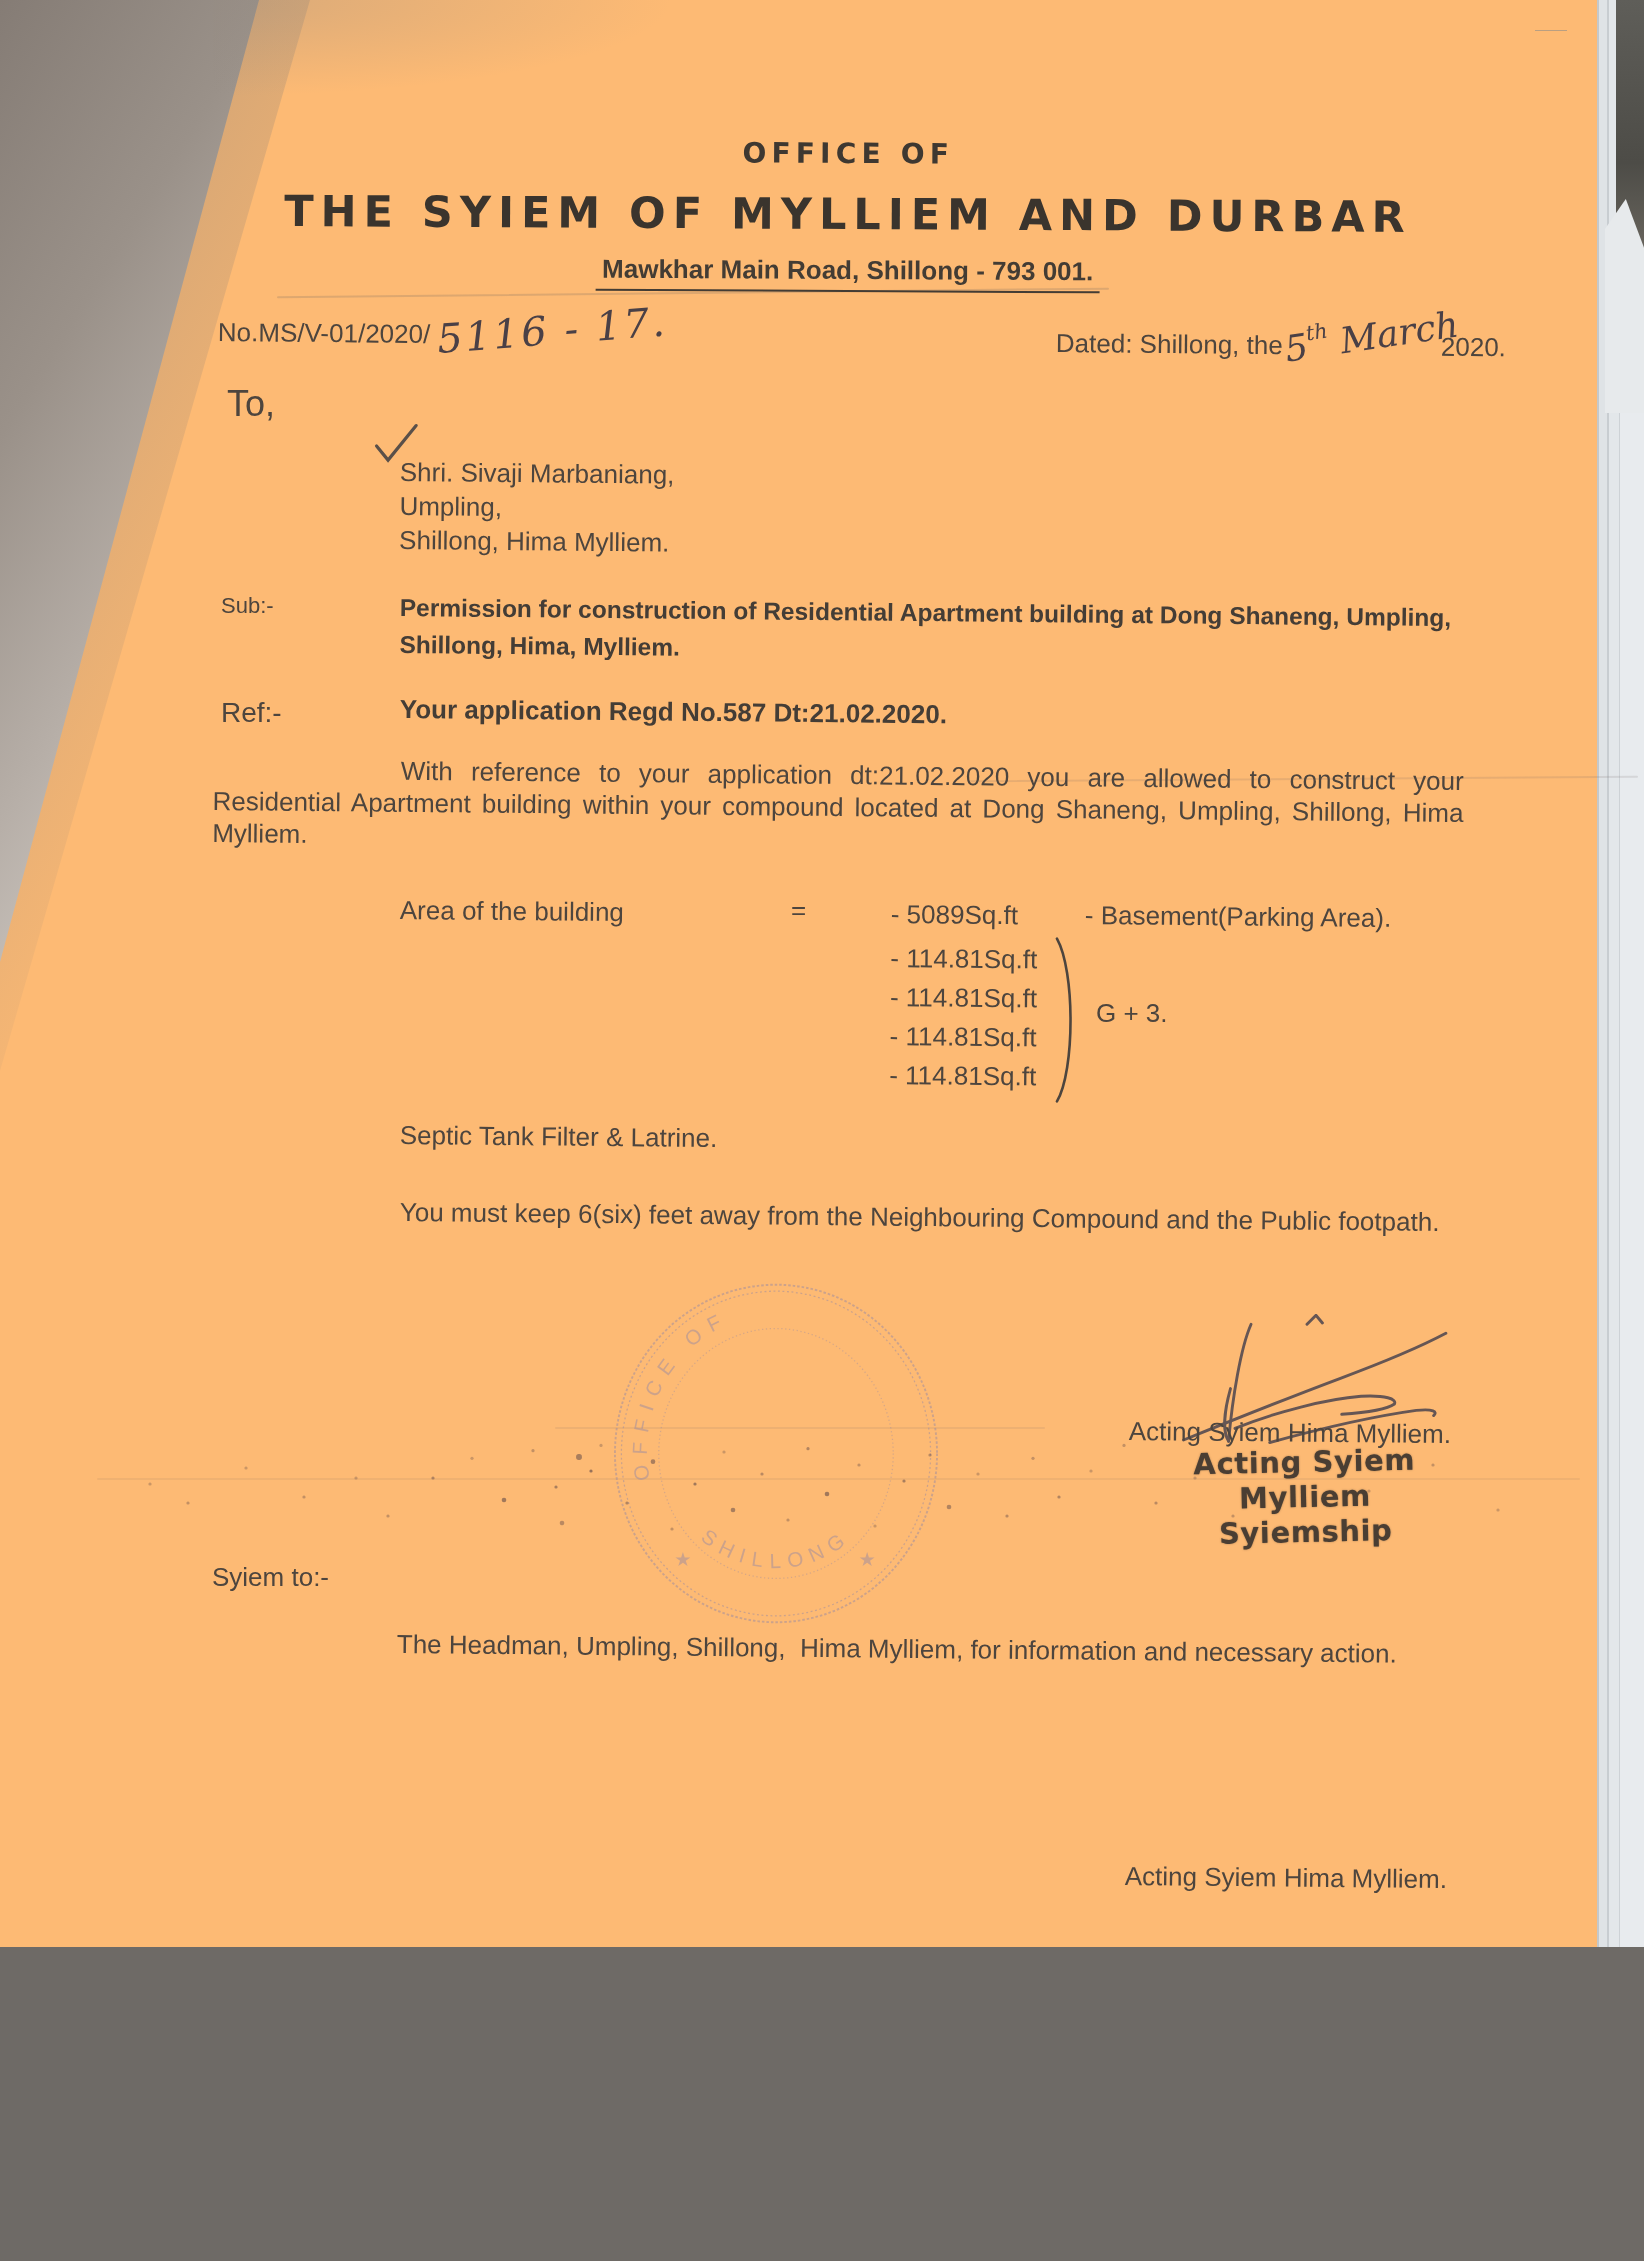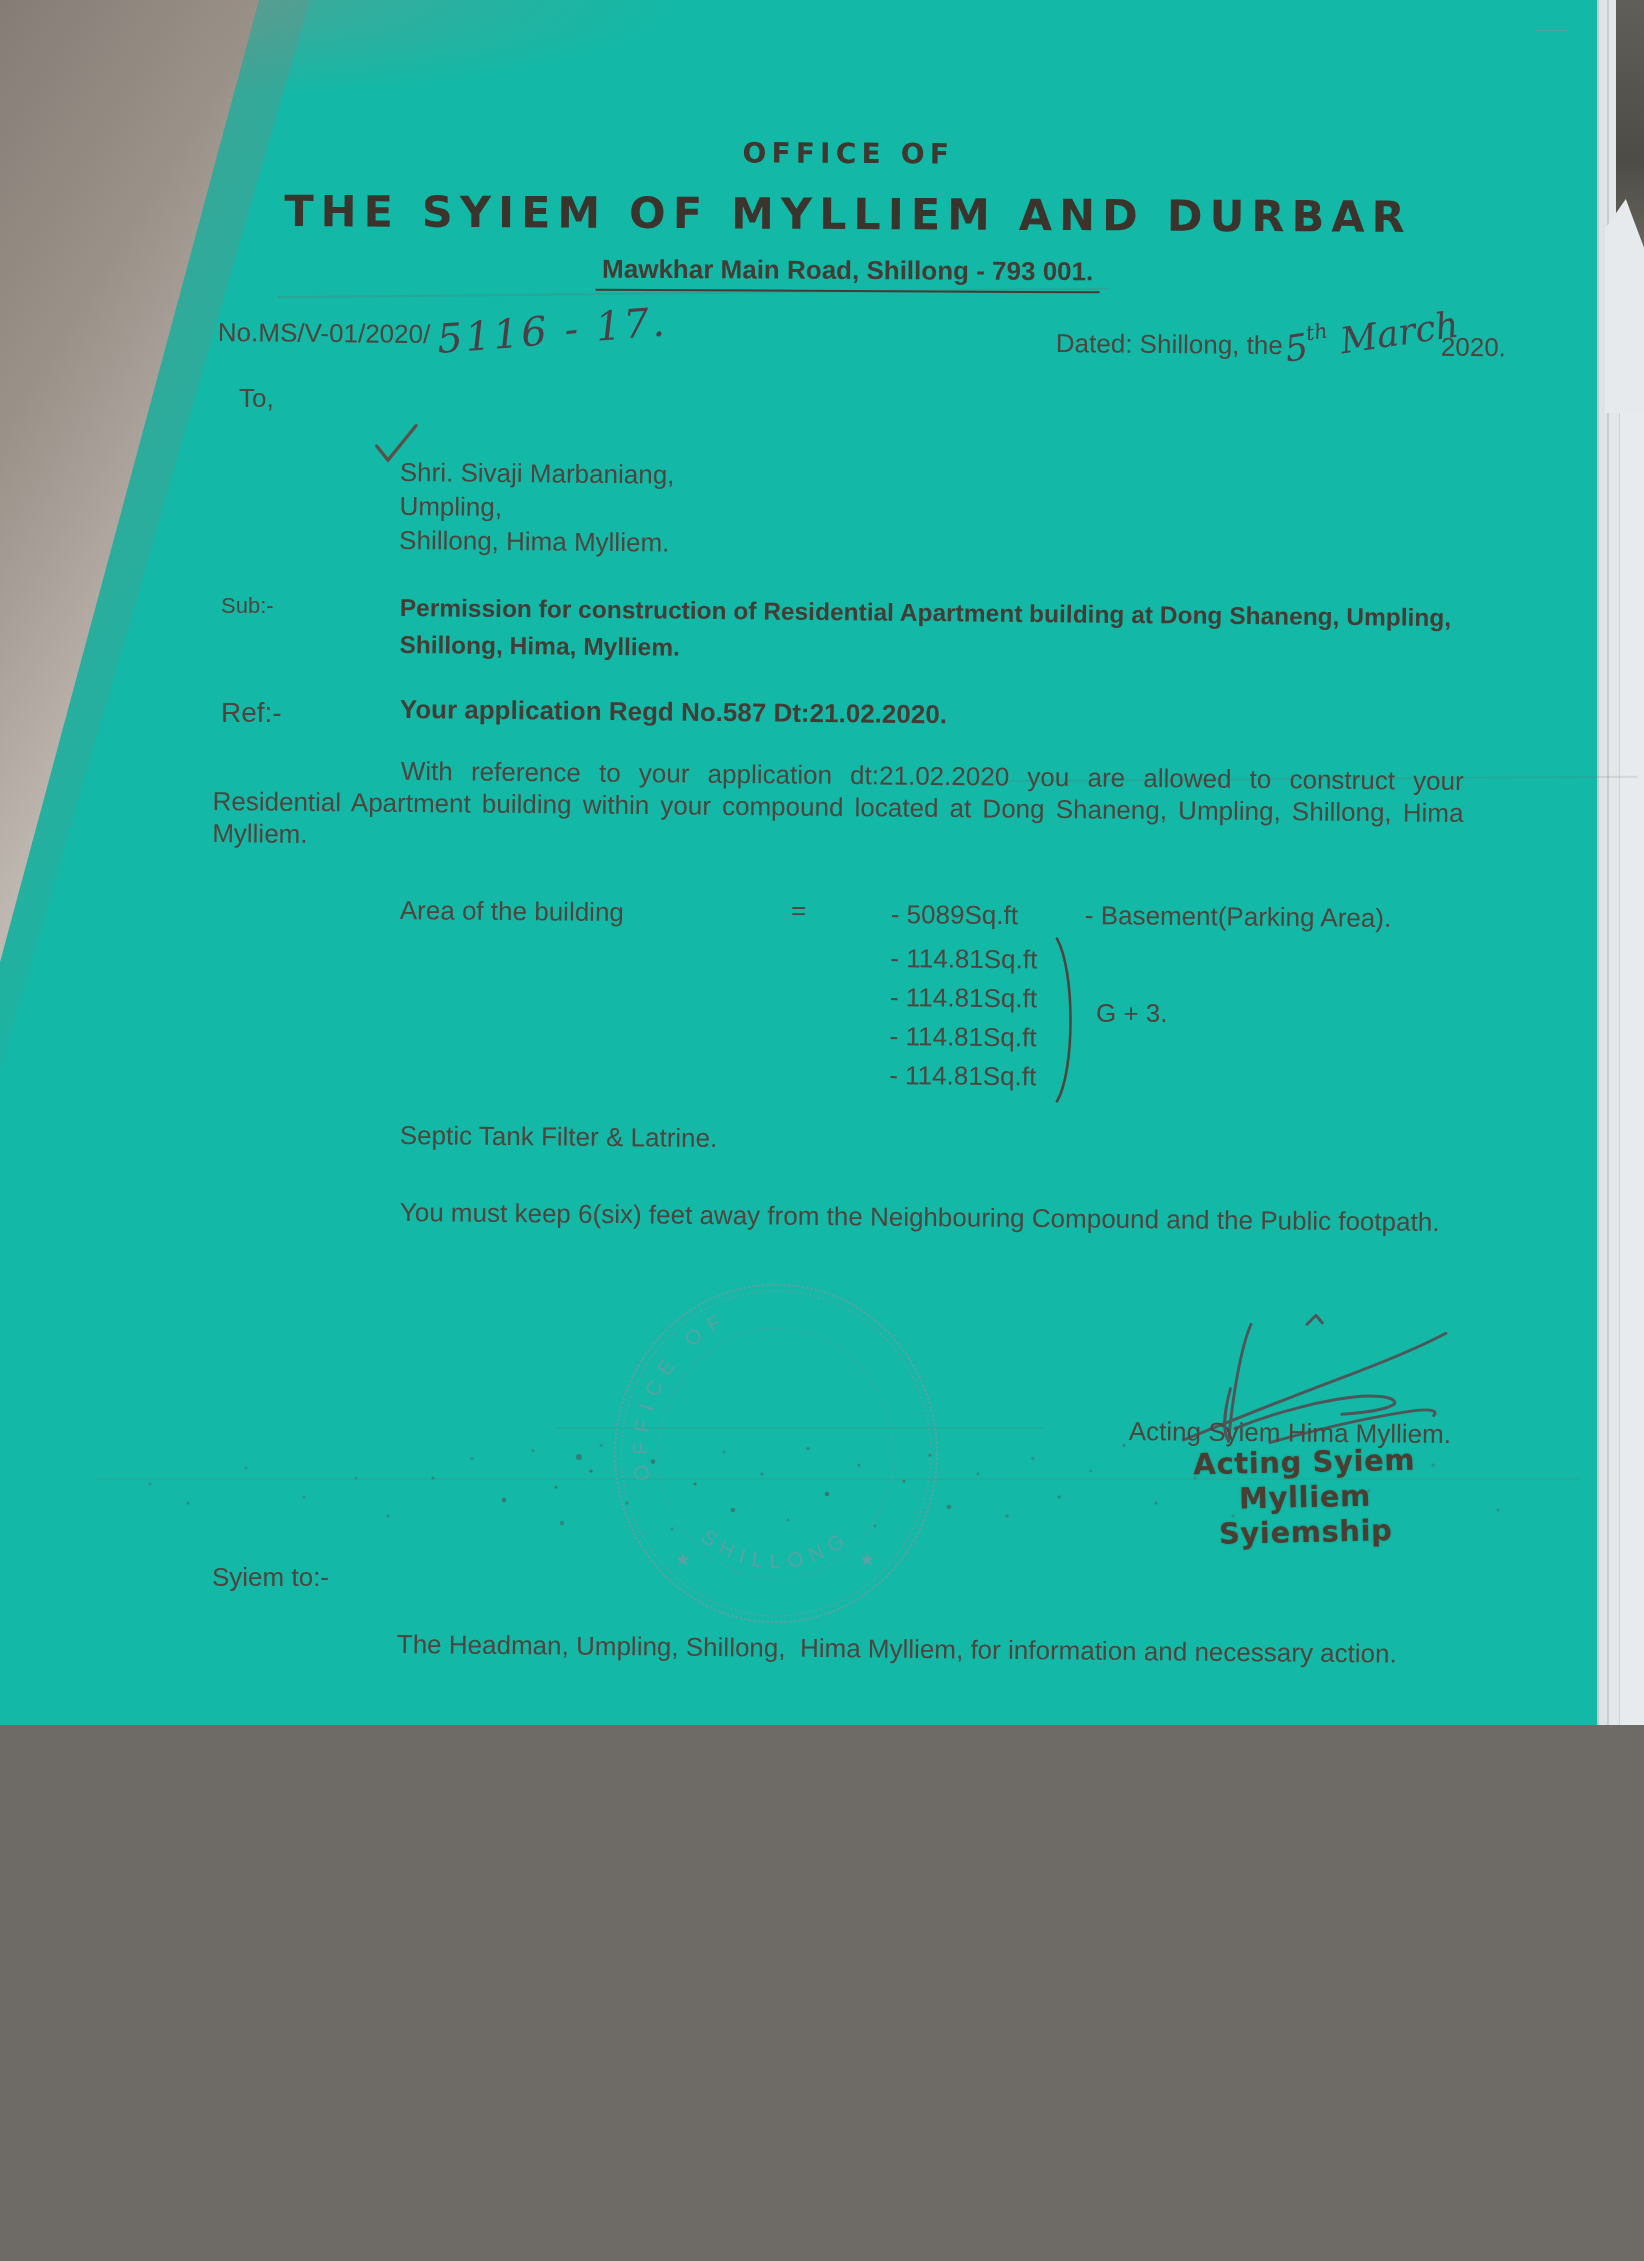--- a/index.html
+++ b/index.html
@@ -1,17 +1,17 @@
 <!DOCTYPE html>
 <html style="font-size:10.3px"><head>
 <meta charset="utf-8">
 <style>
   html,body{margin:0;padding:0}
   body{background:#6e6a66;font-family:"Liberation Sans",sans-serif}
-  .page{position:relative;width:1645px;height:1725px;background:#14b8a6;overflow:hidden;color:#4d453e}
+  .page{position:relative;width:1645px;height:1947px;background:#fdba74;overflow:hidden;color:#4d453e}
   .abs{position:absolute}
   .tilt{transform:rotate(.55deg);transform-origin:left top}
 
   
   .corner-feather{left:0;top:0;width:348px;height:1096px;
     background:linear-gradient(118deg,rgba(136,126,118,.5),rgba(136,126,118,0) 72%);
     clip-path:polygon(0 0,310px 0,0 1071px)}
   .corner-shadow{left:0;top:0;width:290px;height:993px;
     background:linear-gradient(122deg,#857c75 0%,#9a9189 30%,#b6aea7 56%,#cfc9c3 78%,#e0dbd6 94%);
     clip-path:polygon(0 0,259px 0,0 962px)}
@@ -36,21 +36,21 @@
   
   .refno{left:218px;top:317px;font-size:26px;white-space:nowrap}
   .hw{font-family:"DejaVu Serif",serif;font-style:italic;color:#4a4046}
   .hw-no{display:inline-block;font-size:40px;letter-spacing:2.6px;transform:rotate(-5deg);
     vertical-align:top;margin:-13px 0 0 6.4px}
   .dateline{left:1056px;top:328px;font-size:26px;white-space:pre}
   .hw-date{display:inline-block;font-size:36px;transform:rotate(-9deg);vertical-align:top;margin:-19.3px -18px 0 1.3px}
   .hw-date .sup{font-size:20.6px;vertical-align:18px}
 
   
-  .to{left:239px;top:383px;font-size:26px}
+  .to{left:227px;top:383px;font-size:36px}
   .checkmark{left:374px;top:423px}
   .addressee{left:400px;top:455px;font-size:26px;line-height:34px}
 
   
   .sub-label{left:221px;top:593px;font-size:22px}
   .sub-text{left:400px;top:589px;width:1154px;font-weight:700;font-size:24.5px;line-height:37px;color:#443d36}
   .ref-label{left:221px;top:697px;font-size:28px}
   .ref-text{left:400px;top:694px;font-weight:700;font-size:26px;color:#443d36;white-space:nowrap}
 
   

